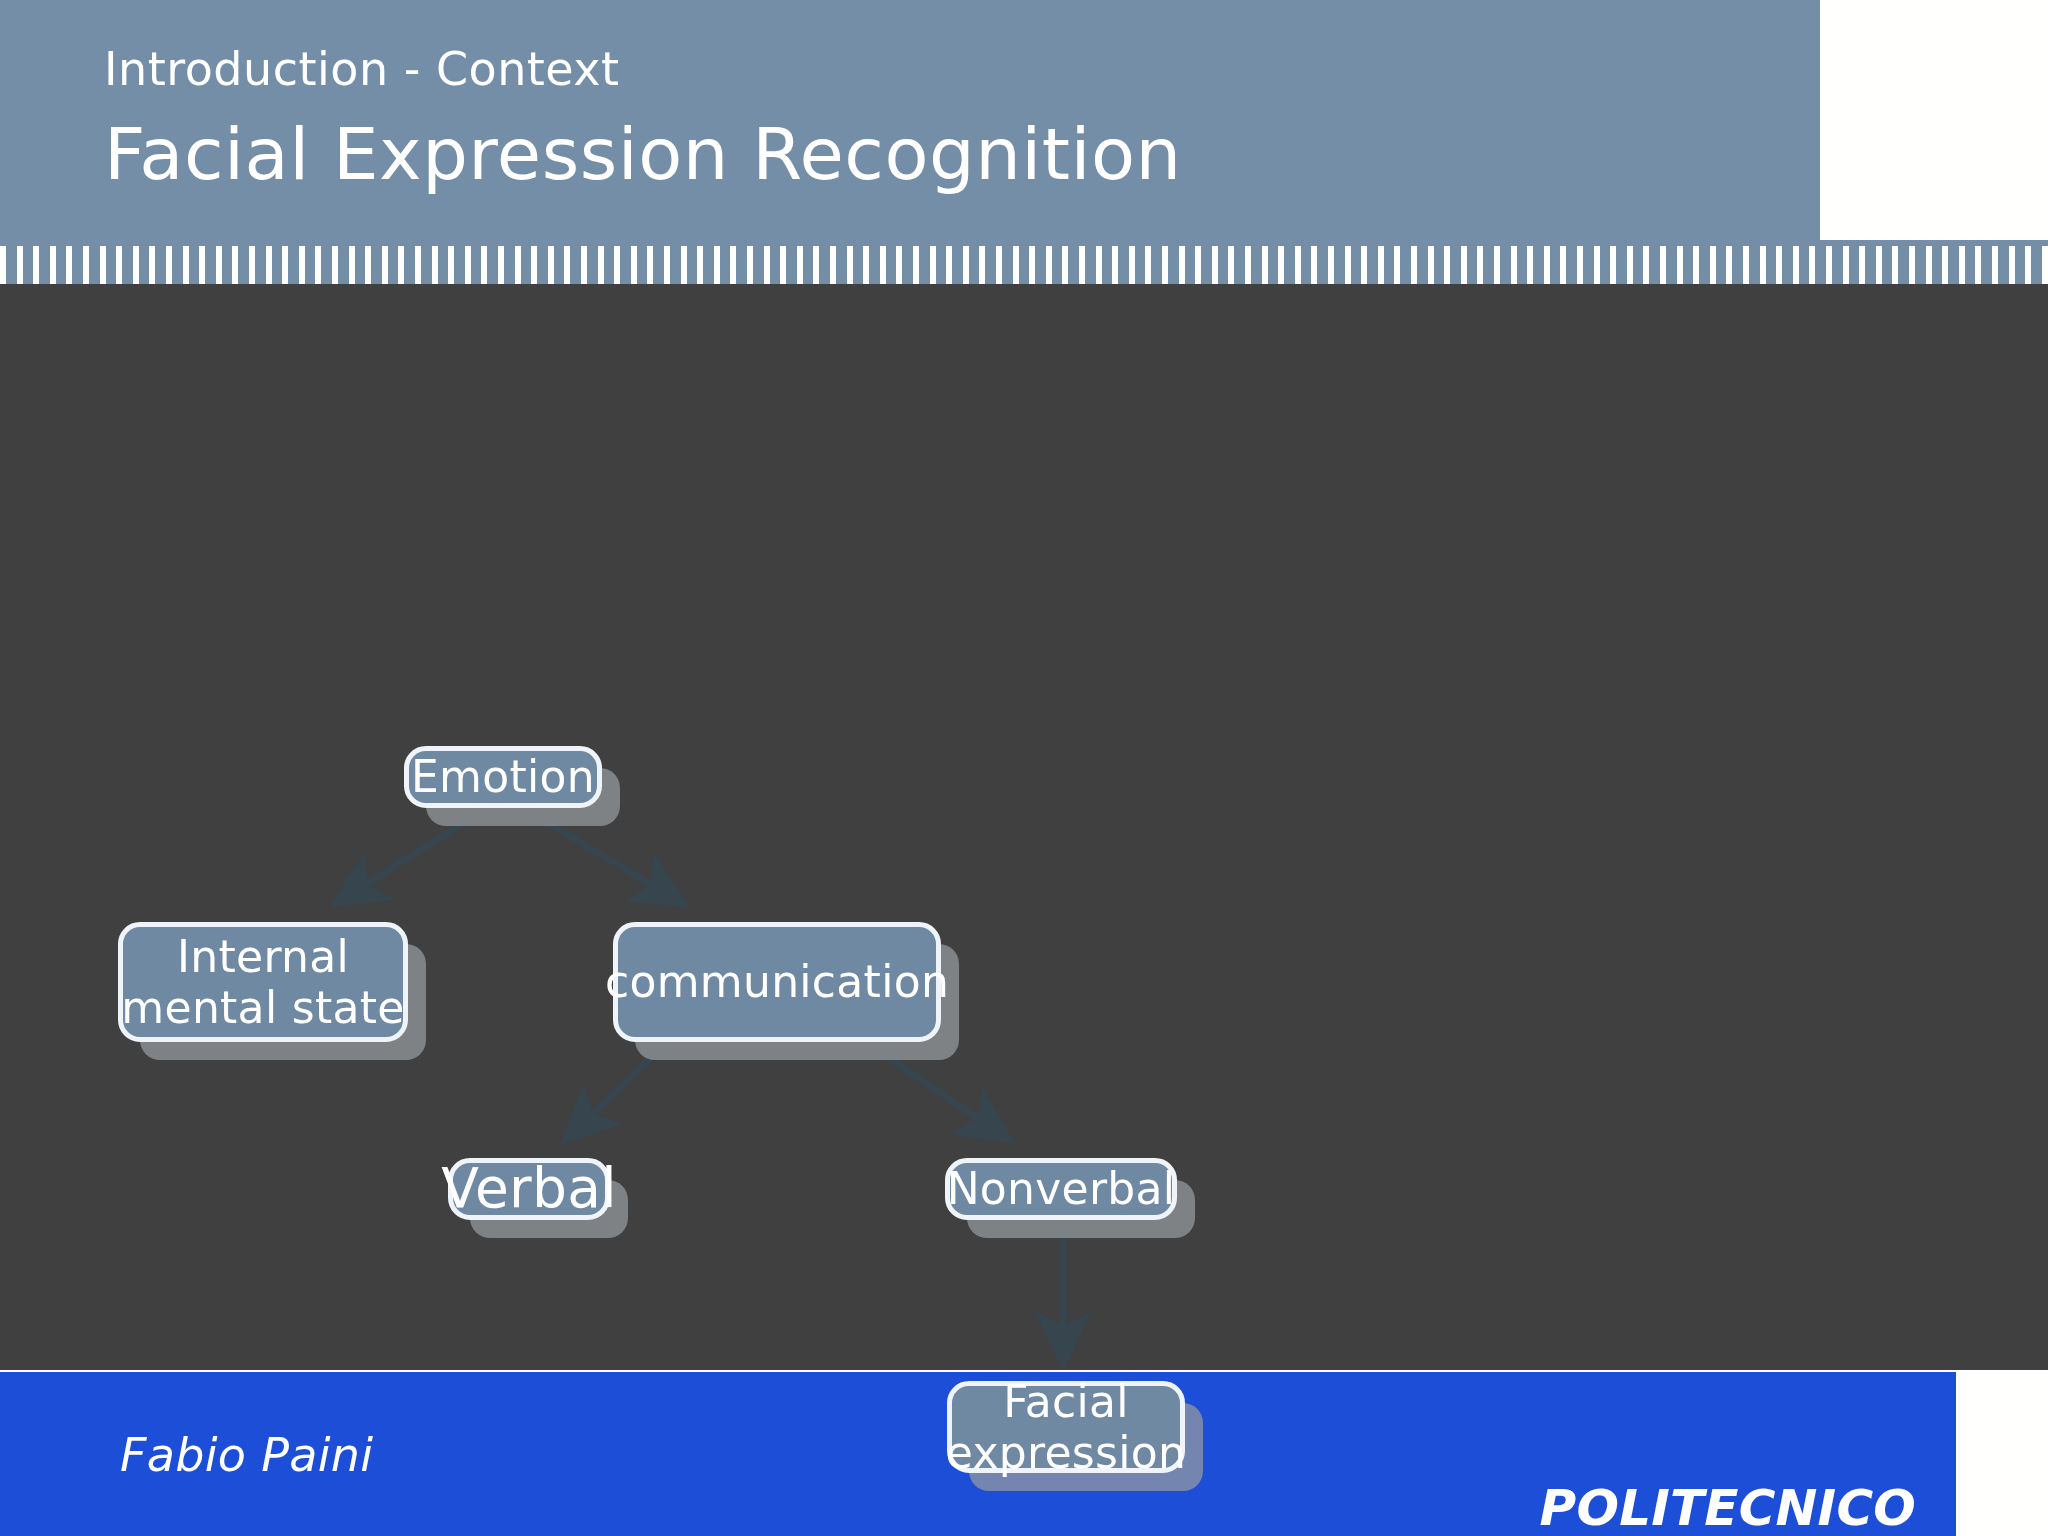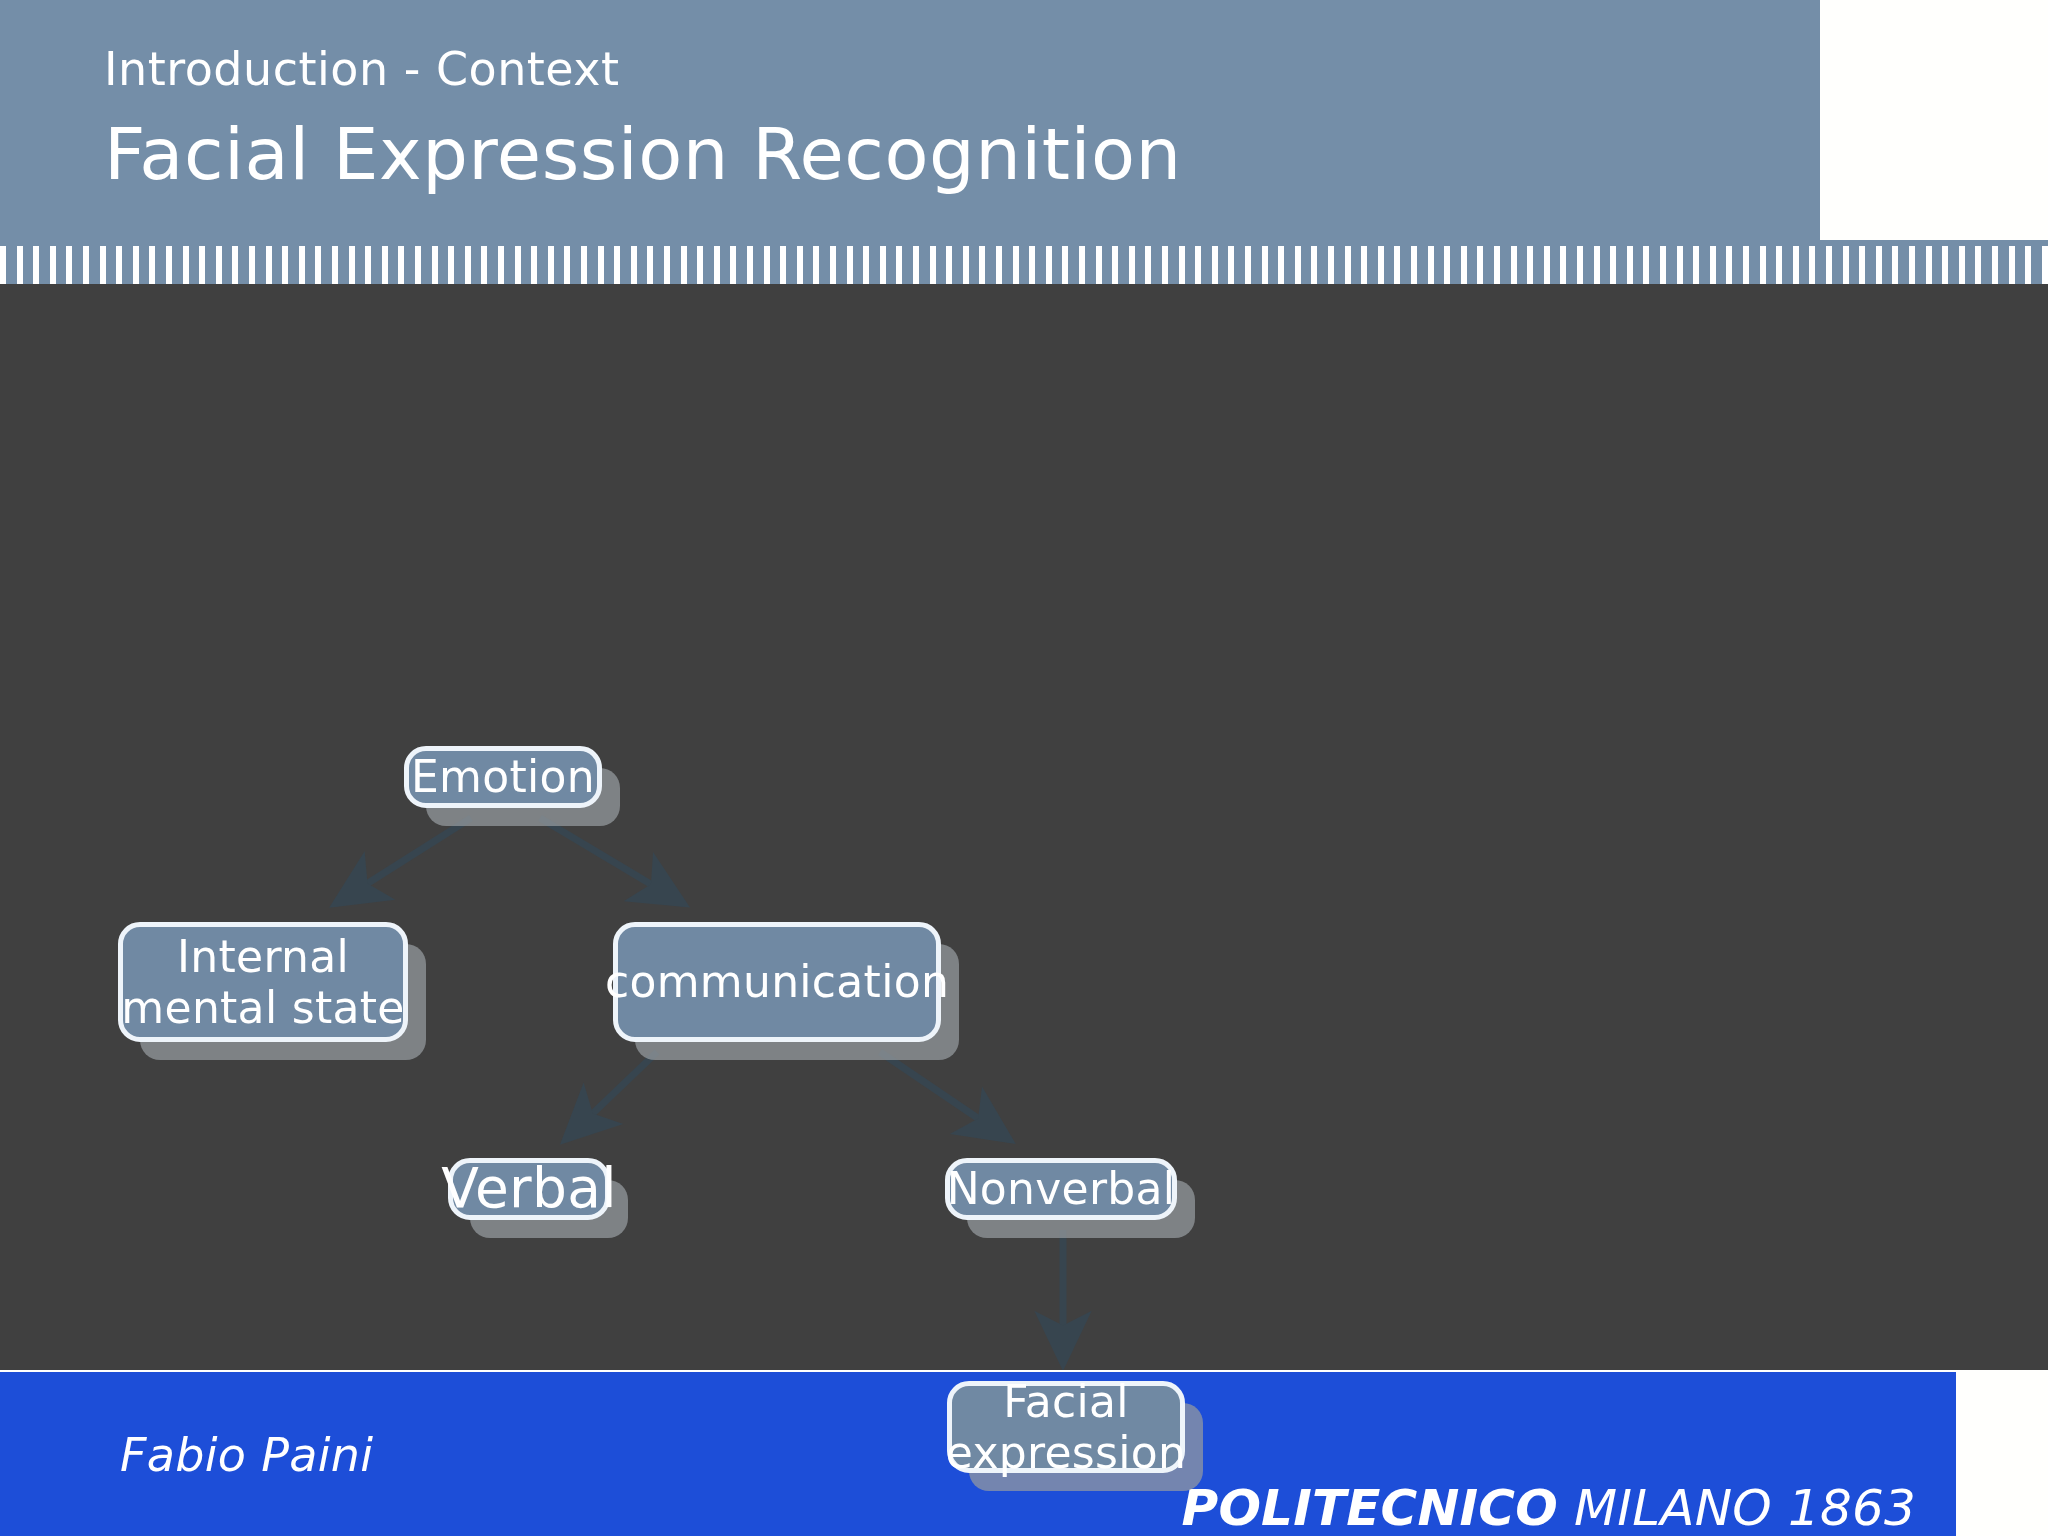--- a/index.html
+++ b/index.html
@@ -184,17 +184,16 @@
 
     </div>
   </div>
 
   <div id="footer" style="position:absolute; left:0; top:1372px; width:1956px; height:164px; background:#1d4ed8;font-style:italic;">
     <div style="position:absolute; left:120px; top:1px; height:164px; display:flex; align-items:center;
                 font-size:46px; color:#ffffff; letter-spacing:0.3px; white-space:nowrap;">Fabio Paini</div>
     <div style="position:absolute; right:40px; top:1px; height:164px; display:flex; align-items:flex-end;
                 gap:16px; white-space:nowrap;">
       <span style="font-size:50px; font-weight:700; color:#ffffff; letter-spacing:0.2px;">POLITECNICO</span>
-      <span style="font-size:50px; font-weight:400; color:#ffffff; letter-spacing:0.2px;">MILANO 1863</span>
     </div>
   </div>
 
 </div>
 
 </body></html>

